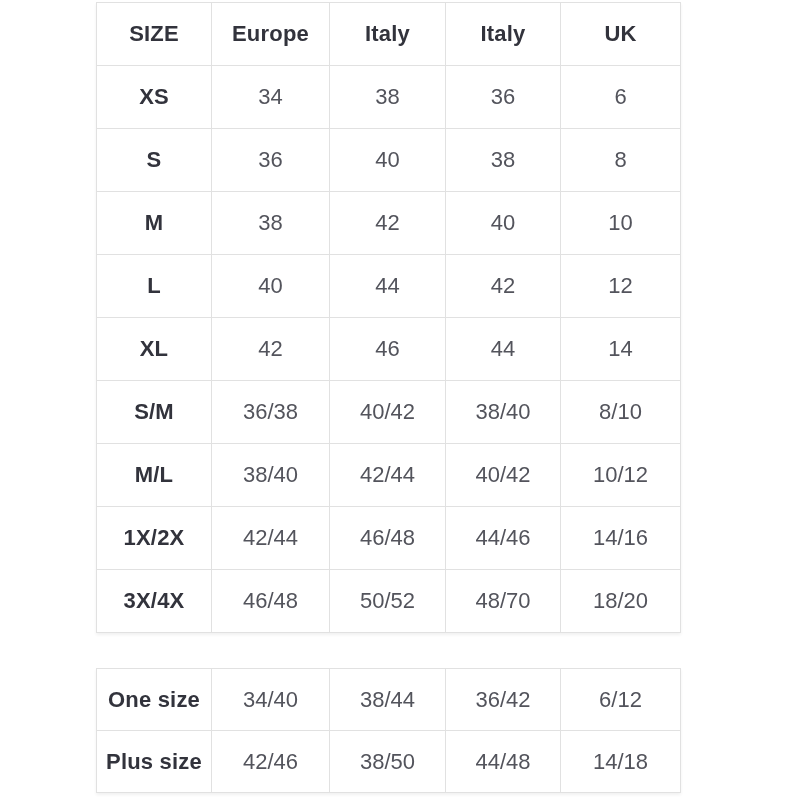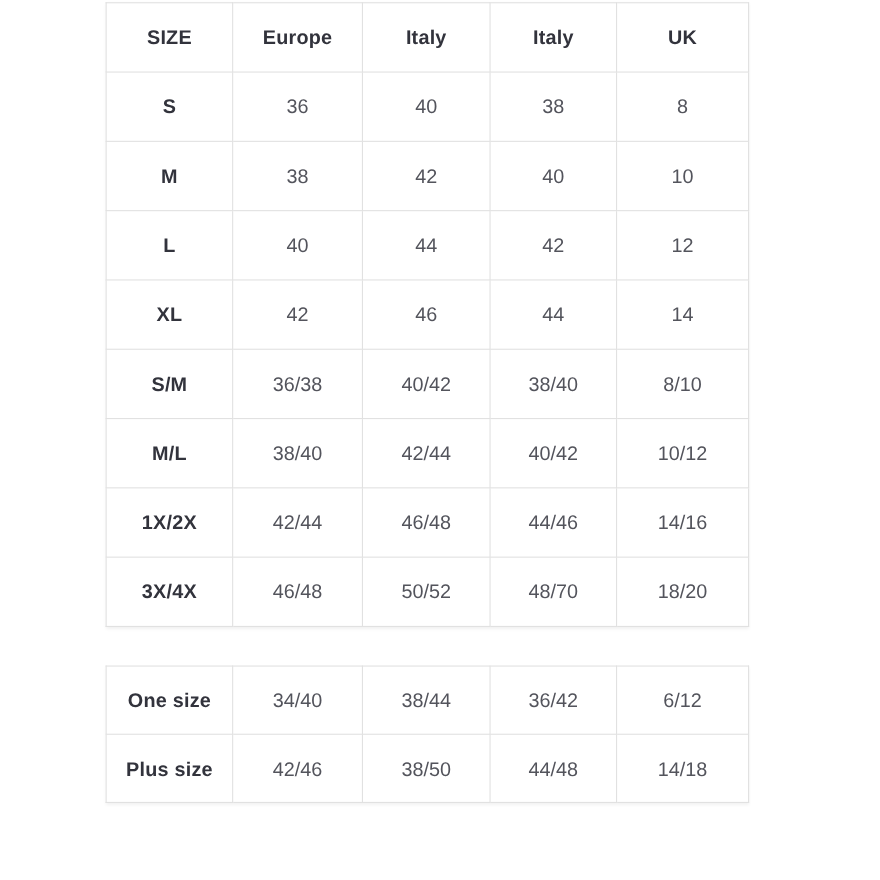--- a/index.html
+++ b/index.html
@@ -31,21 +31,21 @@
   table.size-table col.c1{ width:118px; }
   table.size-table col.c2{ width:116px; }
   table.size-table col.c3{ width:115px; }
   table.size-table col.c4{ width:120px; }
   table.size-table th,
   table.size-table td{
     border:1px solid var(--border);
     height:63px;
     text-align:center;
     vertical-align:middle;
-    font-size:18px;
+    font-size:22px;
     line-height:1;
   }
   table.size-table th{
     font-weight:bold;
     color:var(--header-text);
     letter-spacing:.2px;
   }
   table.size-table td{
     font-weight:normal;
     color:var(--cell-text);
@@ -74,20 +74,27 @@
     <thead>
       <tr>
           <th>SIZE</th>
           <th>Europe</th>
           <th>Italy</th>
           <th>Italy</th>
           <th>UK</th>
         </tr>
     </thead>
     <tbody>
+        <tr>
+          <th>XS</th>
+          <td>34</td>
+          <td>38</td>
+          <td>36</td>
+          <td>6</td>
+        </tr>
         <tr>
           <th>S</th>
           <td>36</td>
           <td>40</td>
           <td>38</td>
           <td>8</td>
         </tr>
         <tr>
           <th>M</th>
           <td>38</td>

